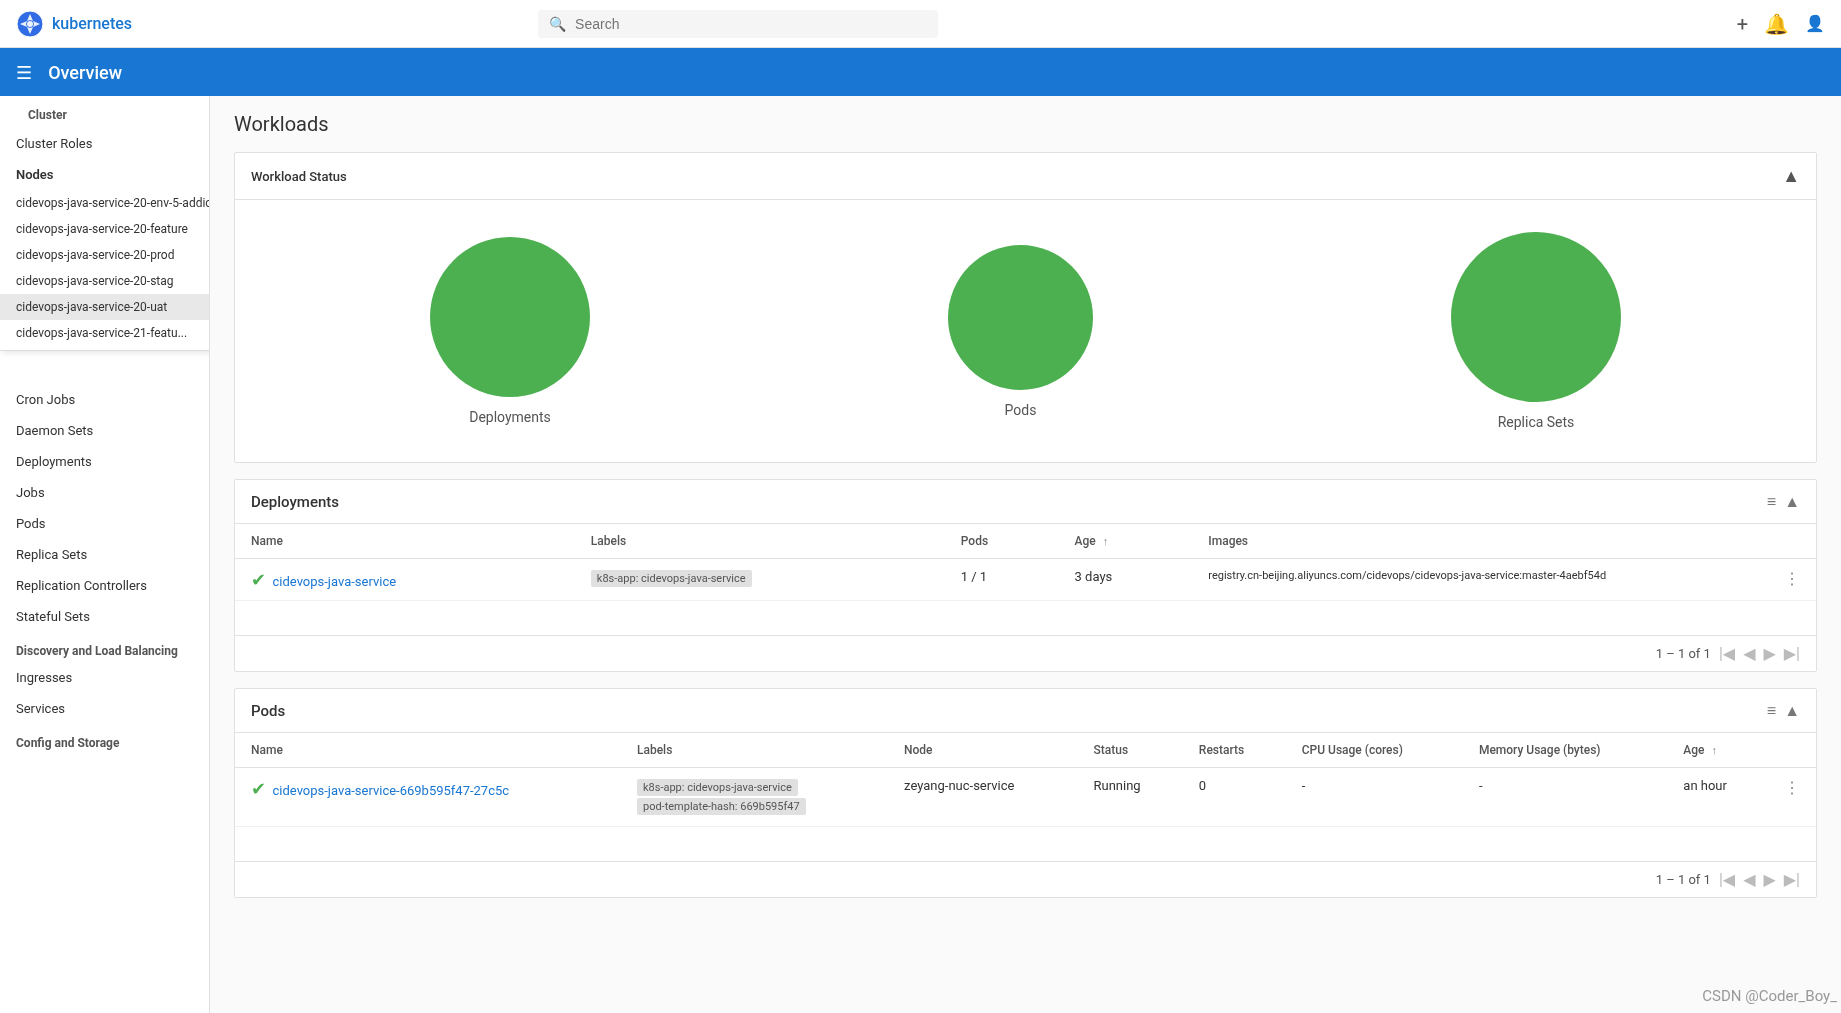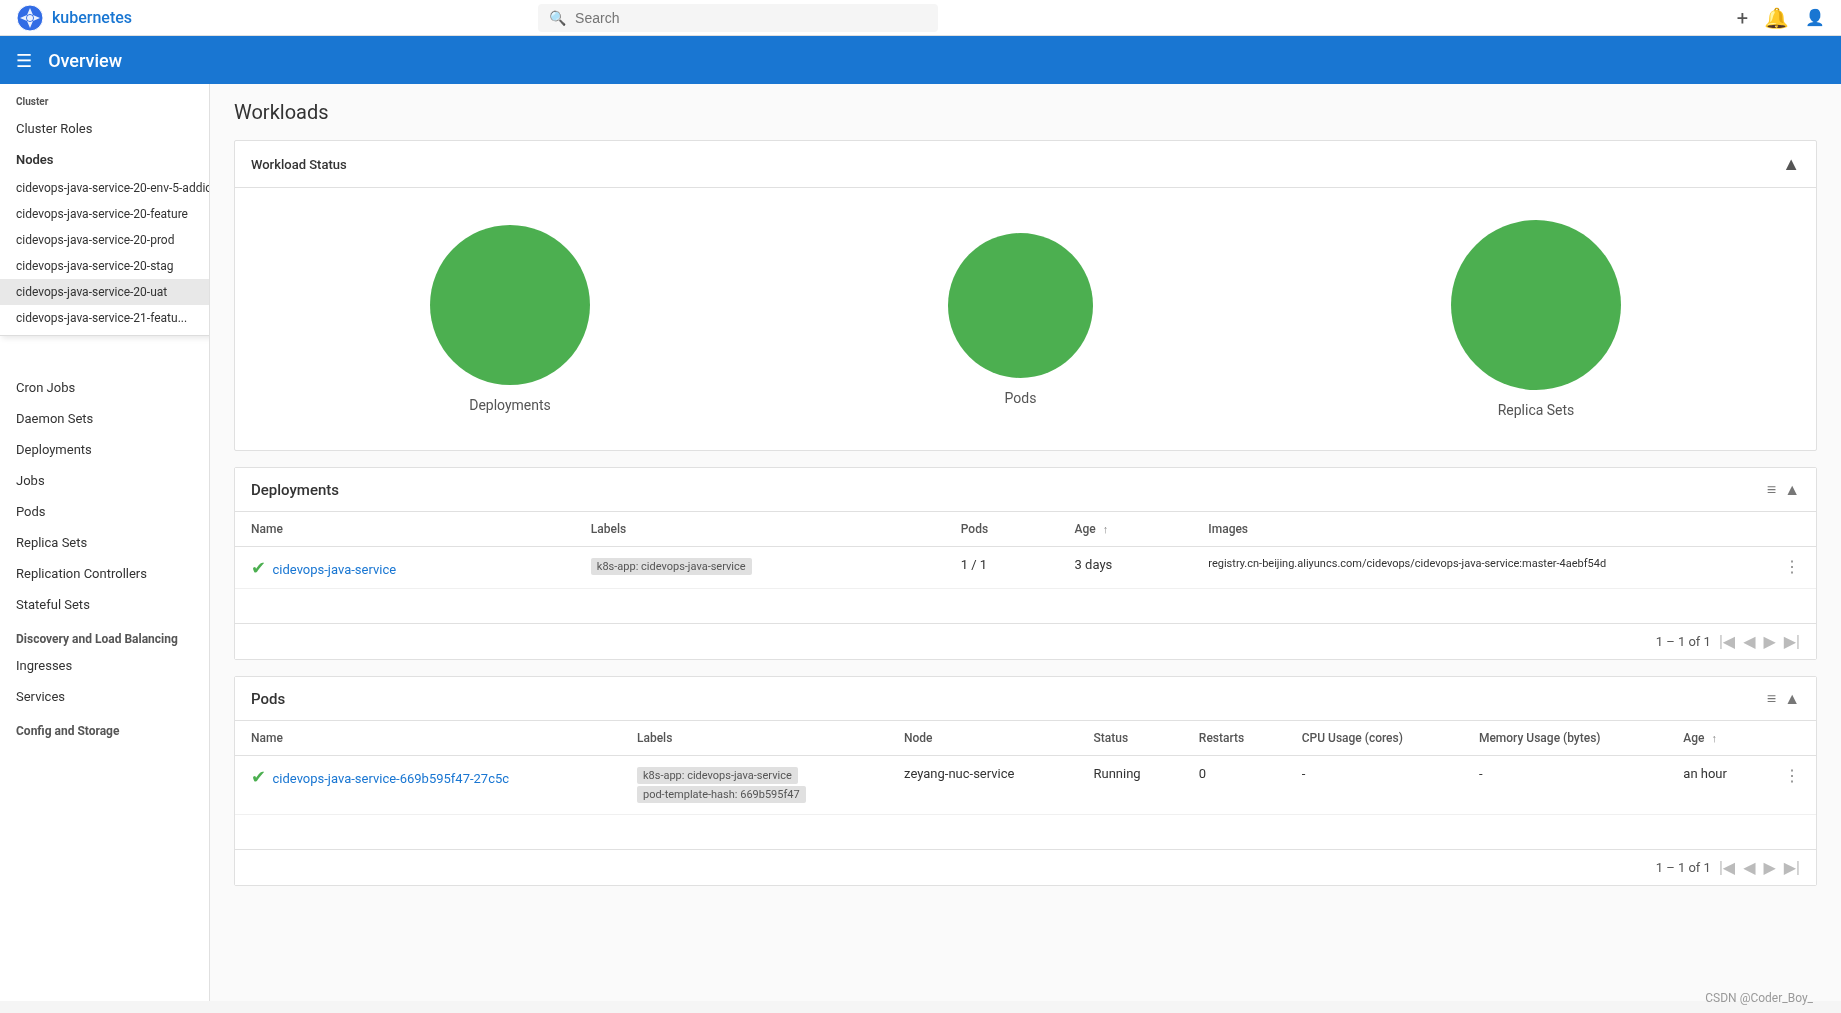--- a/index.html
+++ b/index.html
@@ -1,20 +1,20 @@
 <!DOCTYPE html>
 <html><head>
   <meta charset="utf-8">
   <style>
     * { box-sizing: border-box; margin: 0; padding: 0; }
     body { font-family: Roboto, Arial, sans-serif; font-size: 13px; color: #333; background: #f5f5f5; overflow: hidden; }
 
     
     .topbar {
-      display: flex; align-items: center; background: #fff; height: 36px;
+      display: flex; align-items: center; background: #fff; height: 48px;
       border-bottom: 1px solid #e0e0e0; padding: 0 16px; gap: 12px; position: relative; z-index: 10;
     }
     .topbar-logo { display: flex; align-items: center; gap: 8px; }
     .topbar-logo-text { font-size: 16px; font-weight: 500; color: #1976d2; }
     .topbar-search {
       display: flex; align-items: center; background: #f5f5f5; border-radius: 4px;
       padding: 6px 12px; gap: 8px; flex: 1; max-width: 400px; margin: 0 auto;
     }
     .topbar-search input { border: none; background: transparent; outline: none; font-size: 14px; color: #555; width: 100%; }
     .topbar-actions { margin-left: auto; display: flex; align-items: center; gap: 16px; }
@@ -116,21 +116,21 @@
     .sort-icon { margin-left: 4px; color: #888; font-size: 11px; }
 
     
     .node-dropdown {
       position: absolute; left: 0; top: 0; background: #fff;
       border-right: 1px solid #ddd; border-bottom: 1px solid #ddd;
       width: 290px; z-index: 5; padding-bottom: 4px;
       box-shadow: 2px 2px 6px rgba(0,0,0,0.1);
     }
     .node-section-label {
-      font-size: 10px; font-weight: 700; color: #555; padding: 12px 16px 6px 16px;
+      font-size: 12px; font-weight: 700; color: #555; padding: 12px 16px 6px 16px; margin-left: 12px;
     }
 
     .sidebar-relative { position: relative; }
   </style>
 </head>
 <body>
 
 <div class="topbar">
   <div class="topbar-logo">
     <svg width="28" height="28" viewBox="0 0 28 28">
@@ -310,13 +310,13 @@
           <span class="page-nav disabled">◀</span>
           <span class="page-nav disabled">▶</span>
           <span class="page-nav disabled">▶|</span>
         </div>
       </div>
 
     </div>
   </div>
 </div>
 
-<div style="position:fixed; bottom:8px; right:28px; font-size:12px; color:#999; z-index:100;">CSDN @Coder_Boy_</div>
+<div style="position:fixed; bottom:8px; right:4px; font-size:15px; color:#999; z-index:100;">CSDN @Coder_Boy_</div>
 
 </body></html>

